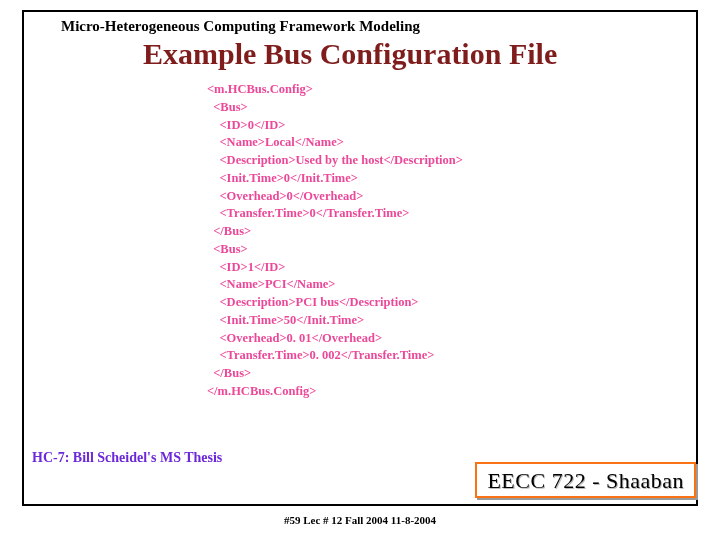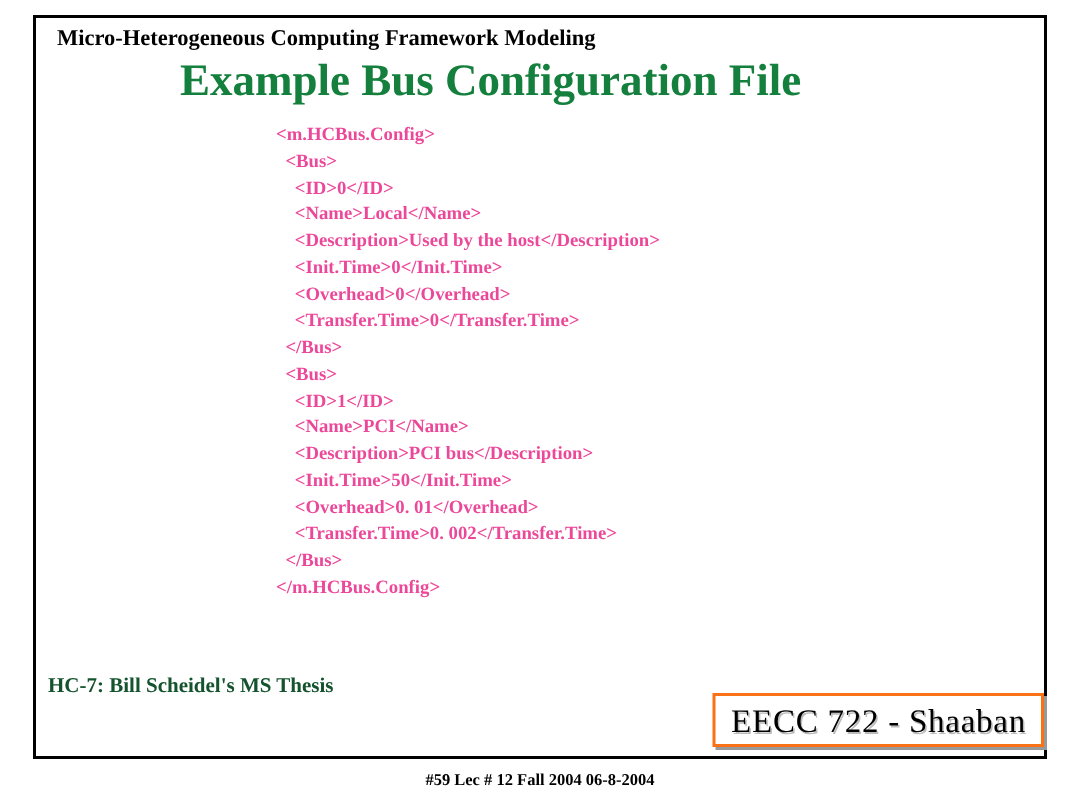--- a/index.html
+++ b/index.html
@@ -12,48 +12,49 @@
     overflow: hidden;
   }
   .slide {
     position: absolute;
     top: 10px;
     left: 22px;
     right: 22px;
     bottom: 34px;
     border: 2px solid #000;
     background: #fff;
+    padding-left: 23px;
   }
   .header {
     font-size: 15px;
     font-weight: bold;
     color: #000;
     padding: 6px 0 0 14px;
   }
   .title {
     font-size: 30px;
     font-weight: bold;
-    color: #15803d;
+    color: #7f1d1d;
     padding: 2px 0 10px 96px;
   }
   .code {
     font-size: 12.5px;
     font-weight: bold;
     color: #ec4899;
     line-height: 1.42;
     padding-left: 160px;
     white-space: pre;
   }
   .thesis {
     position: absolute;
     left: 8px;
     bottom: 38px;
     font-size: 14px;
     font-weight: bold;
-    color: #14532d;
+    color: #6d28d9;
   }
   .course-badge {
     position: absolute;
     right: 0px;
     bottom: 6px;
     border: 2px solid #f97316;
     padding: 4px 10px 2px 10px;
     box-shadow: 2px 2px 0 #999;
     background: #fff;
   }
@@ -97,13 +98,13 @@
     &lt;Init.Time&gt;50&lt;/Init.Time&gt;
     &lt;Overhead&gt;0. 01&lt;/Overhead&gt;
     &lt;Transfer.Time&gt;0. 002&lt;/Transfer.Time&gt;
   &lt;/Bus&gt;
 &lt;/m.HCBus.Config&gt;</div>
   <div class="thesis">HC-7: Bill Scheidel's MS Thesis</div>
   <div class="course-badge">
     <span class="txt">EECC 722 - Shaaban</span>
   </div>
 </div>
-<div class="footer">#59   Lec # 12   Fall 2004  06-8-2004</div>
+<div class="footer">#59   Lec # 12   Fall 2004  11-8-2004</div>
 
 </body></html>

